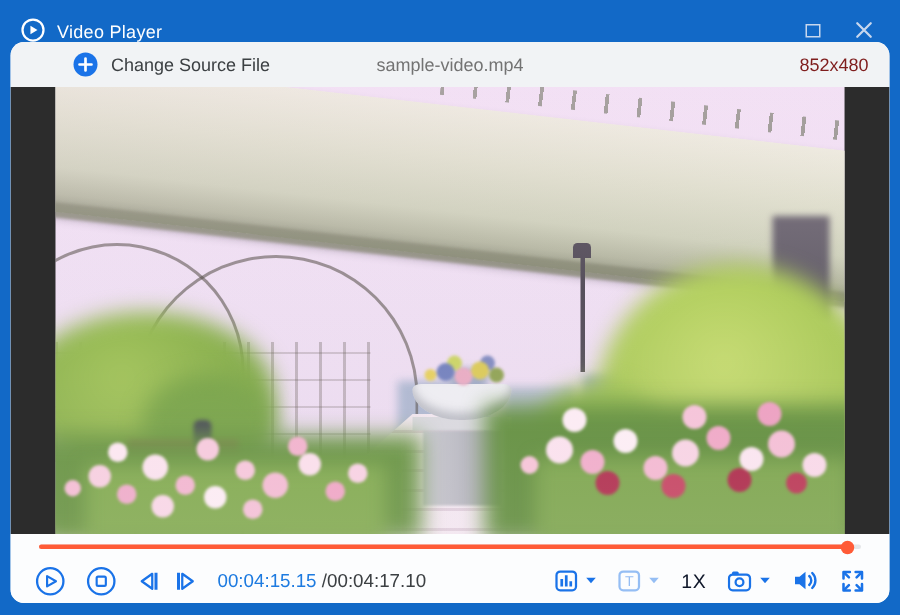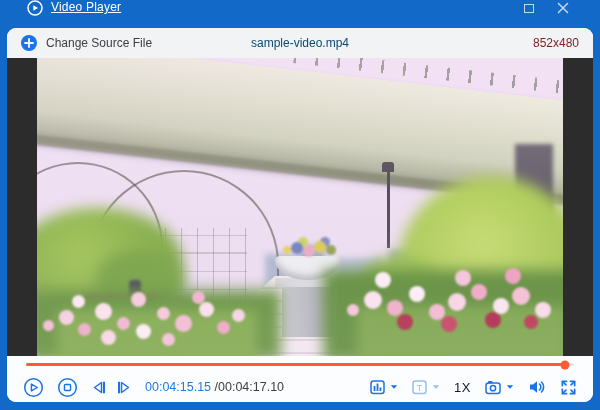--- a/index.html
+++ b/index.html
@@ -4,40 +4,40 @@
 <style>
   * { box-sizing: border-box; margin: 0; padding: 0; }
   html,body { width:600px; height:410px; overflow:hidden; }
   body {
     font-family: "Liberation Sans", sans-serif;
     background:#1269c7;
     position:relative;
   }
   
   .titlebar { position:absolute; top:0; left:0; right:0; height:28px;
-    display:flex; align-items:flex-start; padding:0 23px; color:#fff;text-decoration:underline; }
+    display:flex; align-items:flex-end; padding:0 10px; color:#fff; }
   .titlebar .logo { width:16px; height:16px; margin:0 8px 0 4px; display:block; }
   .titlebar .title { font-size:12px; letter-spacing:.2px; }
   .win-btns { margin-left:auto; display:flex; align-items:center; gap:18px; padding-right:6px; }
   .win-btn { width:16px; height:16px; display:flex; align-items:center; justify-content:center; cursor:pointer; }
   .max-glyph { width:10px; height:9px; border:1.4px solid #c7d7ee; }
 
   
   .panel { position:absolute; left:7px; top:28px; width:586px; height:374px;
     background:#fdfdfe; border-radius:9px; overflow:hidden;
     display:flex; flex-direction:column; }
 
   
   .toolbar { height:30px; background:#f1f3f5; display:flex; align-items:center;
     padding:0 14px; position:relative; flex:0 0 auto; }
   .plus-circle { width:16px; height:16px; border-radius:50%; background:#1a73e8;
     display:flex; align-items:center; justify-content:center; margin-right:9px; }
   .toolbar-label { font-size:12px; color:#3c4043; }
   .toolbar-file { position:absolute; left:0; right:0; text-align:center;
-    font-size:12px; color:#0c4a6e; pointer-events:none; }
+    font-size:12px; color:#737373; pointer-events:none; }
   .toolbar-res { margin-left:auto; font-size:12px; color:#7f1d1d; }
 
   
   .video-area { flex:1 1 auto; background:#2c2c2c; display:flex;
     align-items:center; justify-content:center; position:relative; }
   .video { width:526px; height:298px; position:relative; overflow:hidden;
     background:linear-gradient(180deg,#f2e4f6 0%, #eedff2 50%, #e8daee 100%); }
   .video .abs { position:absolute; }
 
   
@@ -161,21 +161,21 @@
         <path d="M1.5 1.5 L10.5 10.5 M10.5 1.5 L1.5 10.5" stroke="#c7d7ee" stroke-width="1.5" stroke-linecap="round"></path>
       </svg>
     </div>
   </div>
 </div>
 
 <div class="panel">
 
   <div class="toolbar">
     <span class="toolbar-file">sample-video.mp4</span>
-    <div style="display:flex;align-items:center;cursor:pointer;position:relative;">
+    <div style="display:flex;align-items:center;cursor:pointer;position:relative;margin-left:28px;">
       <span class="plus-circle">
         <svg width="10" height="10" viewBox="0 0 10 10">
           <path d="M5 1 V9 M1 5 H9" stroke="#fff" stroke-width="1.8" stroke-linecap="round"></path>
         </svg>
       </span>
       <span class="toolbar-label">Change Source File</span>
     </div>
     <span class="toolbar-res">852x480</span>
   </div>
 

